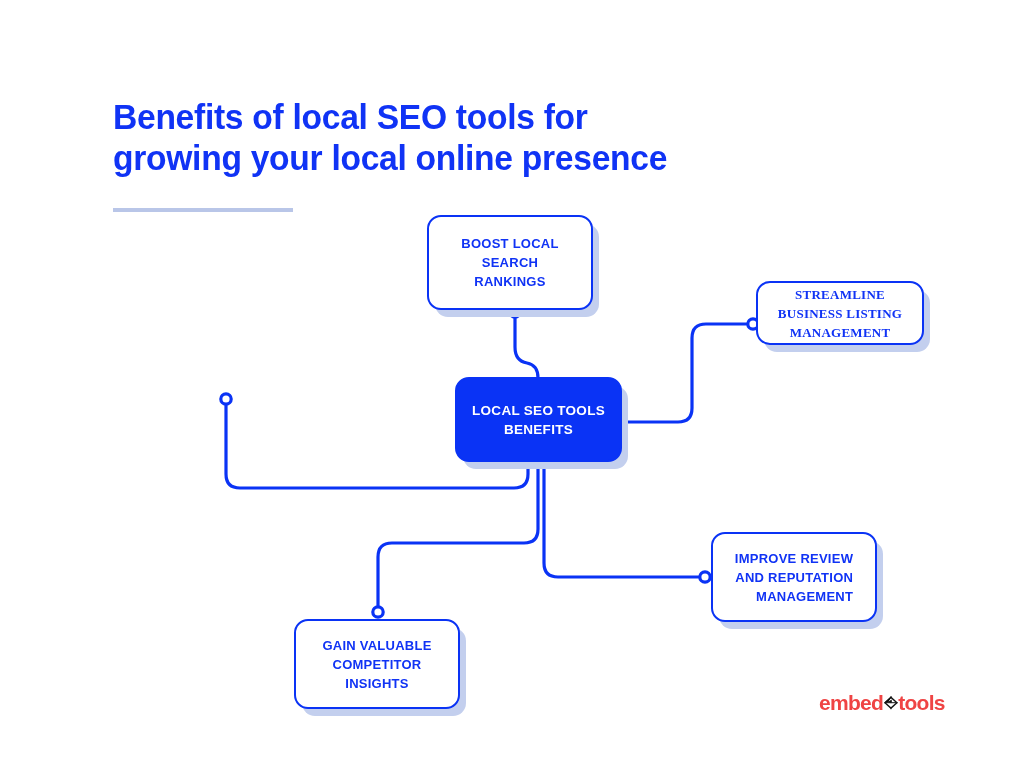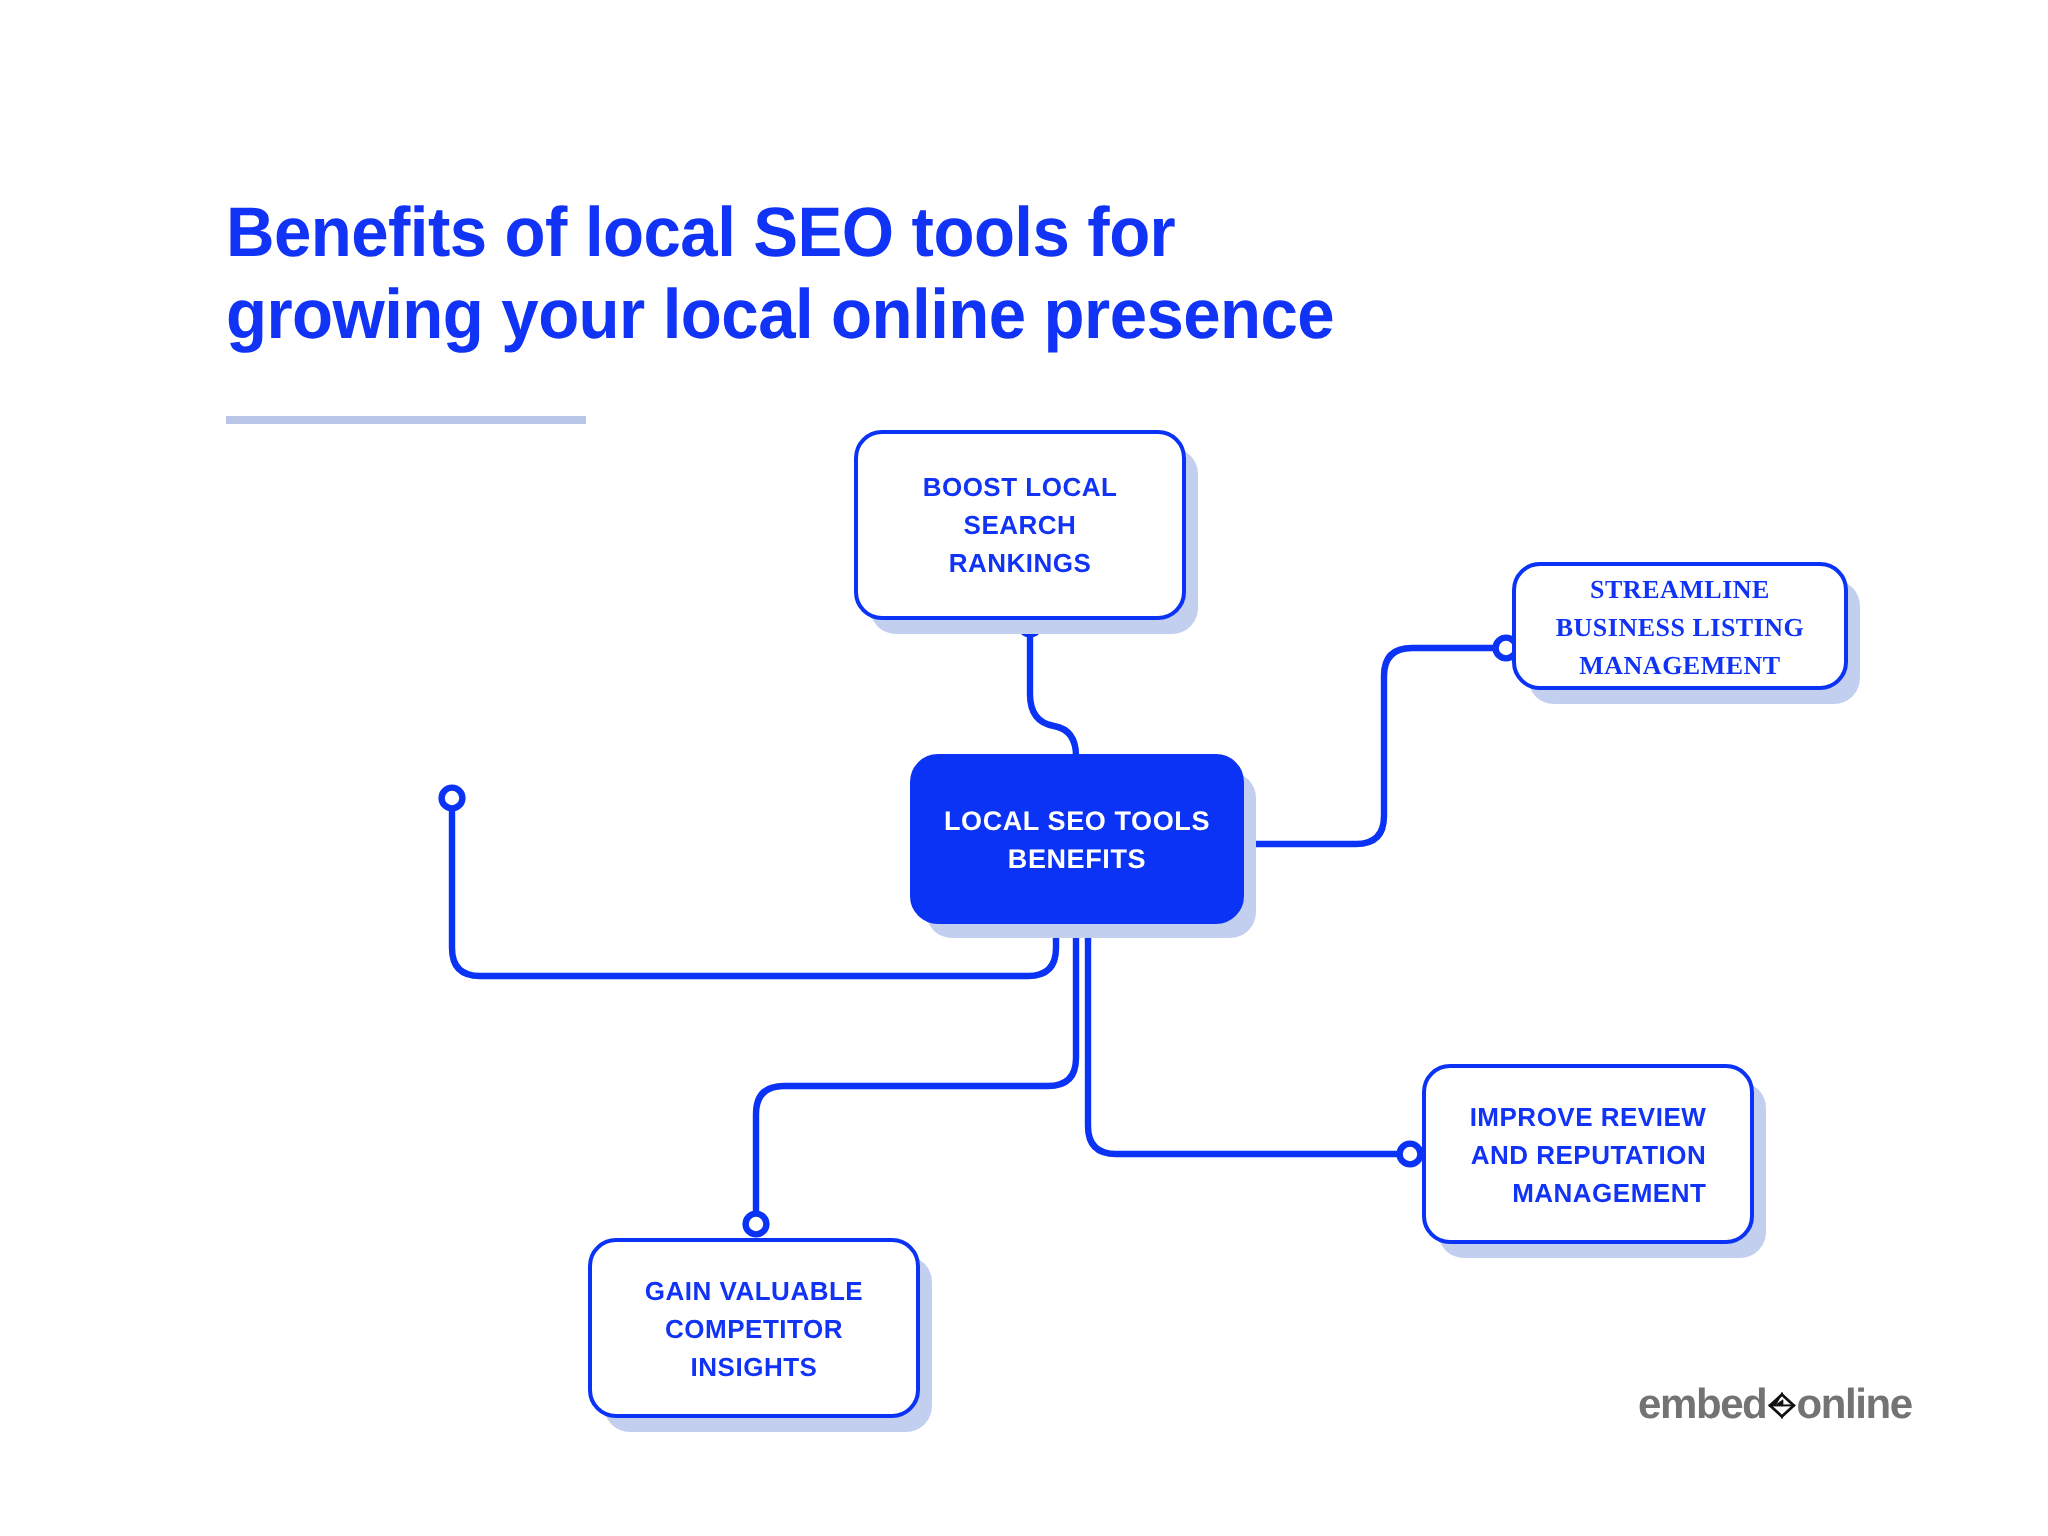--- a/index.html
+++ b/index.html
@@ -104,21 +104,21 @@
   #node-improve      { left: 711px; top: 512px; width: 166px; height: 90px; text-align: right; }
   #node-gain         { left: 294px; top: 599px; width: 166px; height: 90px; }
 
   
   #logo {
     position: absolute;
     left: 819px;
     top: 672px;
     display: flex;
     align-items: center;
-    color: #737373;
+    color: #ef4444;
     font-family: "Liberation Sans", sans-serif;
     font-weight: bold;
     font-size: 21px;
     letter-spacing: -0.7px;
     line-height: 21px;
   }
   #logo .logo-mark {
     display: inline-flex;
     align-items: center;
     margin: 0 -1px 0 0;
@@ -196,16 +196,16 @@
         <path d="M8.6 1.2 L2.2 7.0 L8.6 7.0 L8.6 4.6 L5.2 7.0 Z" fill="#111111"></path>
         <path d="M8.6 1.2 L1.6 7.6 L8.6 7.6 L8.6 5.2 L5.0 7.6 Z" fill="#111111"></path>
         <path d="M1.3 8.2 L8.3 8.2 L8.3 7.2 L1.3 7.2 Z" fill="#111111"></path>
         <path d="M8.3 1.0 L1.0 7.7 L3.0 7.7 L8.3 2.9 Z" fill="#111111"></path>
         <path d="M1.0 7.7 L8.3 14.5 L8.3 12.6 L3.0 7.7 Z" fill="#111111"></path>
         <path d="M14.6 8.2 L7.6 8.2 L7.6 7.2 L14.6 7.2 Z" fill="#111111"></path>
         <path d="M7.6 1.0 L14.9 7.7 L12.9 7.7 L7.6 2.9 Z" fill="#111111"></path>
         <path d="M14.9 7.7 L7.6 14.5 L7.6 12.6 L12.9 7.7 Z" fill="#111111"></path>
       </svg>
     </span>
-    <span>online</span>
+    <span>tools</span>
   </div>
 
 </div>
 
 </body></html>

